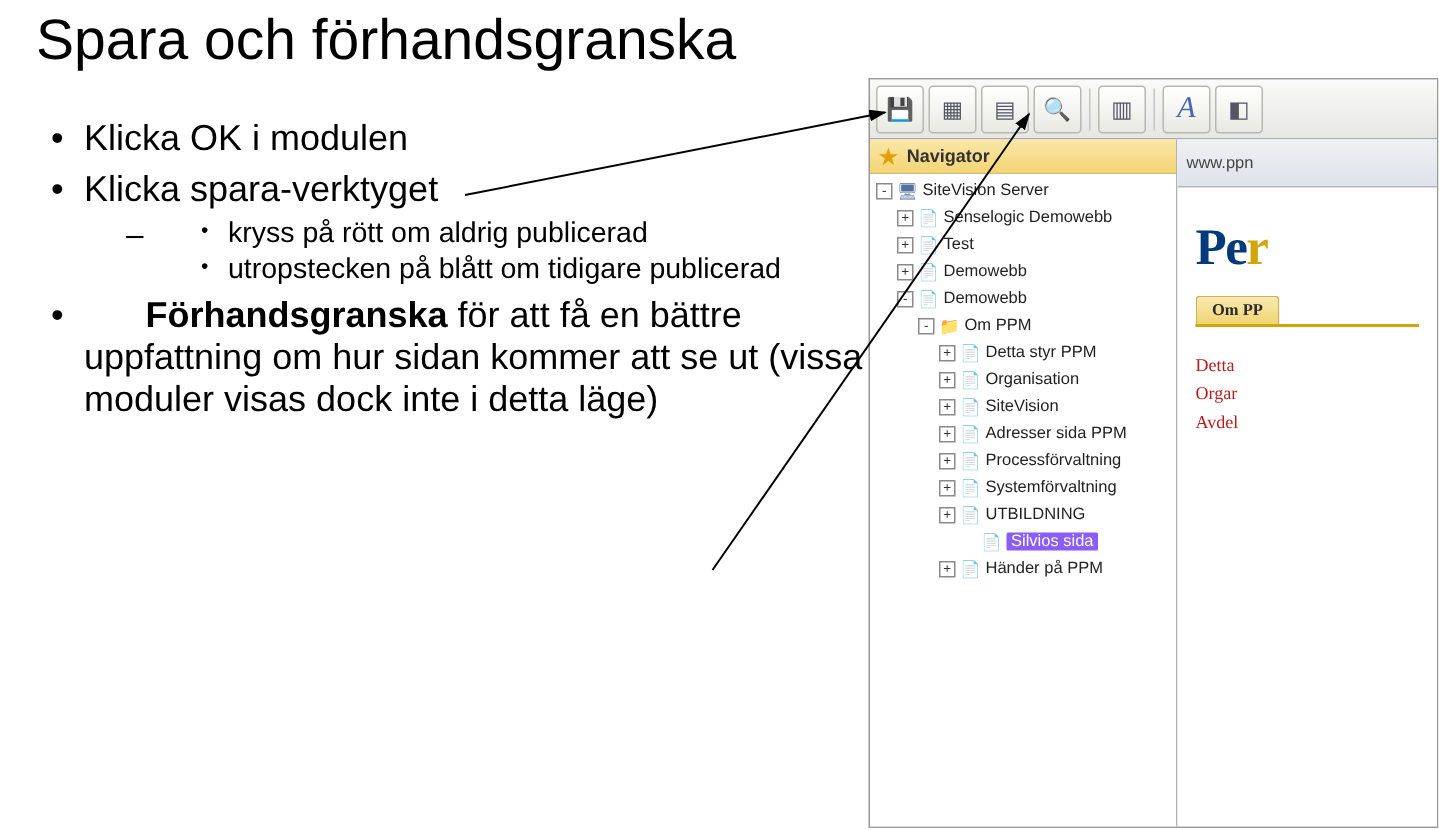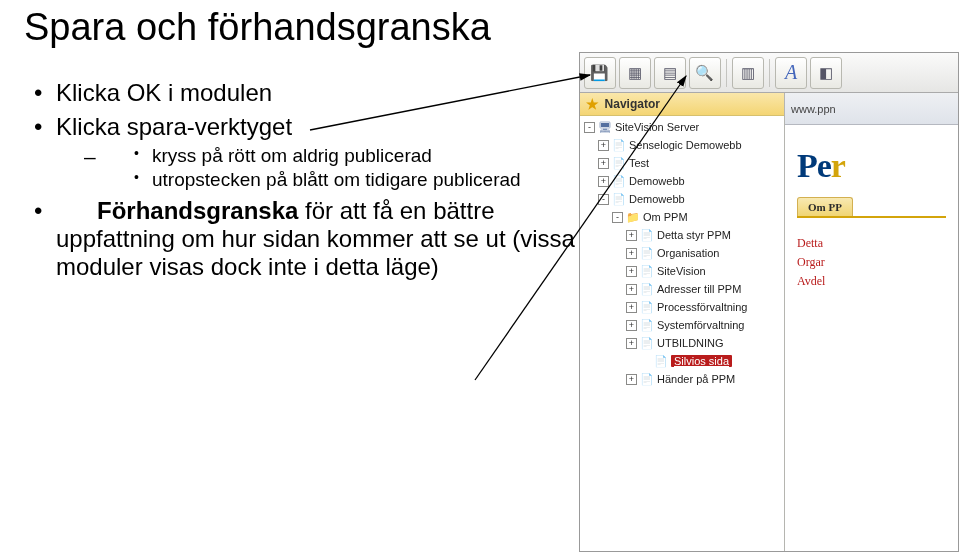--- a/index.html
+++ b/index.html
@@ -175,25 +175,24 @@
     width: 14px; height: 14px;
     margin-right: 3px;
     display: inline-flex; align-items:center; justify-content:center;
     font-size: 11px;
   }
   .tree-icon.folder { color:#b98b18; }
   .tree-icon.page { color:#3a77c3; }
   .tree-icon.server { color:#5570a0; }
   .tree-label { font-size: 11px; color: #222; }
   .tree-row.selected .tree-label {
-    background: #b91c1c;
+    background: #8b5cf6;
     color: #fff;
     padding: 0 3px;
     border-radius: 1px;
-    text-decoration: underline;
   }
   .preview {
     flex: 1;
     background: #fff;
     display: flex;
     flex-direction: column;
   }
   .browser-bar {
     background: linear-gradient(#eef0f3,#dfe3ea);
     border-bottom: 1px solid #b5b8c0;
@@ -357,21 +356,21 @@
           <div class="tree-row">
             <span class="tree-indent" style="width: 46px;"></span>
             <span class="tree-exp">+</span>
             <span class="tree-icon page">📄</span>
             <span class="tree-label">SiteVision</span>
           </div>
           <div class="tree-row">
             <span class="tree-indent" style="width: 46px;"></span>
             <span class="tree-exp">+</span>
             <span class="tree-icon page">📄</span>
-            <span class="tree-label">Adresser till PPM</span>
+            <span class="tree-label">Adresser sida PPM</span>
           </div>
           <div class="tree-row">
             <span class="tree-indent" style="width: 46px;"></span>
             <span class="tree-exp">+</span>
             <span class="tree-icon page">📄</span>
             <span class="tree-label">Processförvaltning</span>
           </div>
           <div class="tree-row">
             <span class="tree-indent" style="width: 46px;"></span>
             <span class="tree-exp">+</span>

